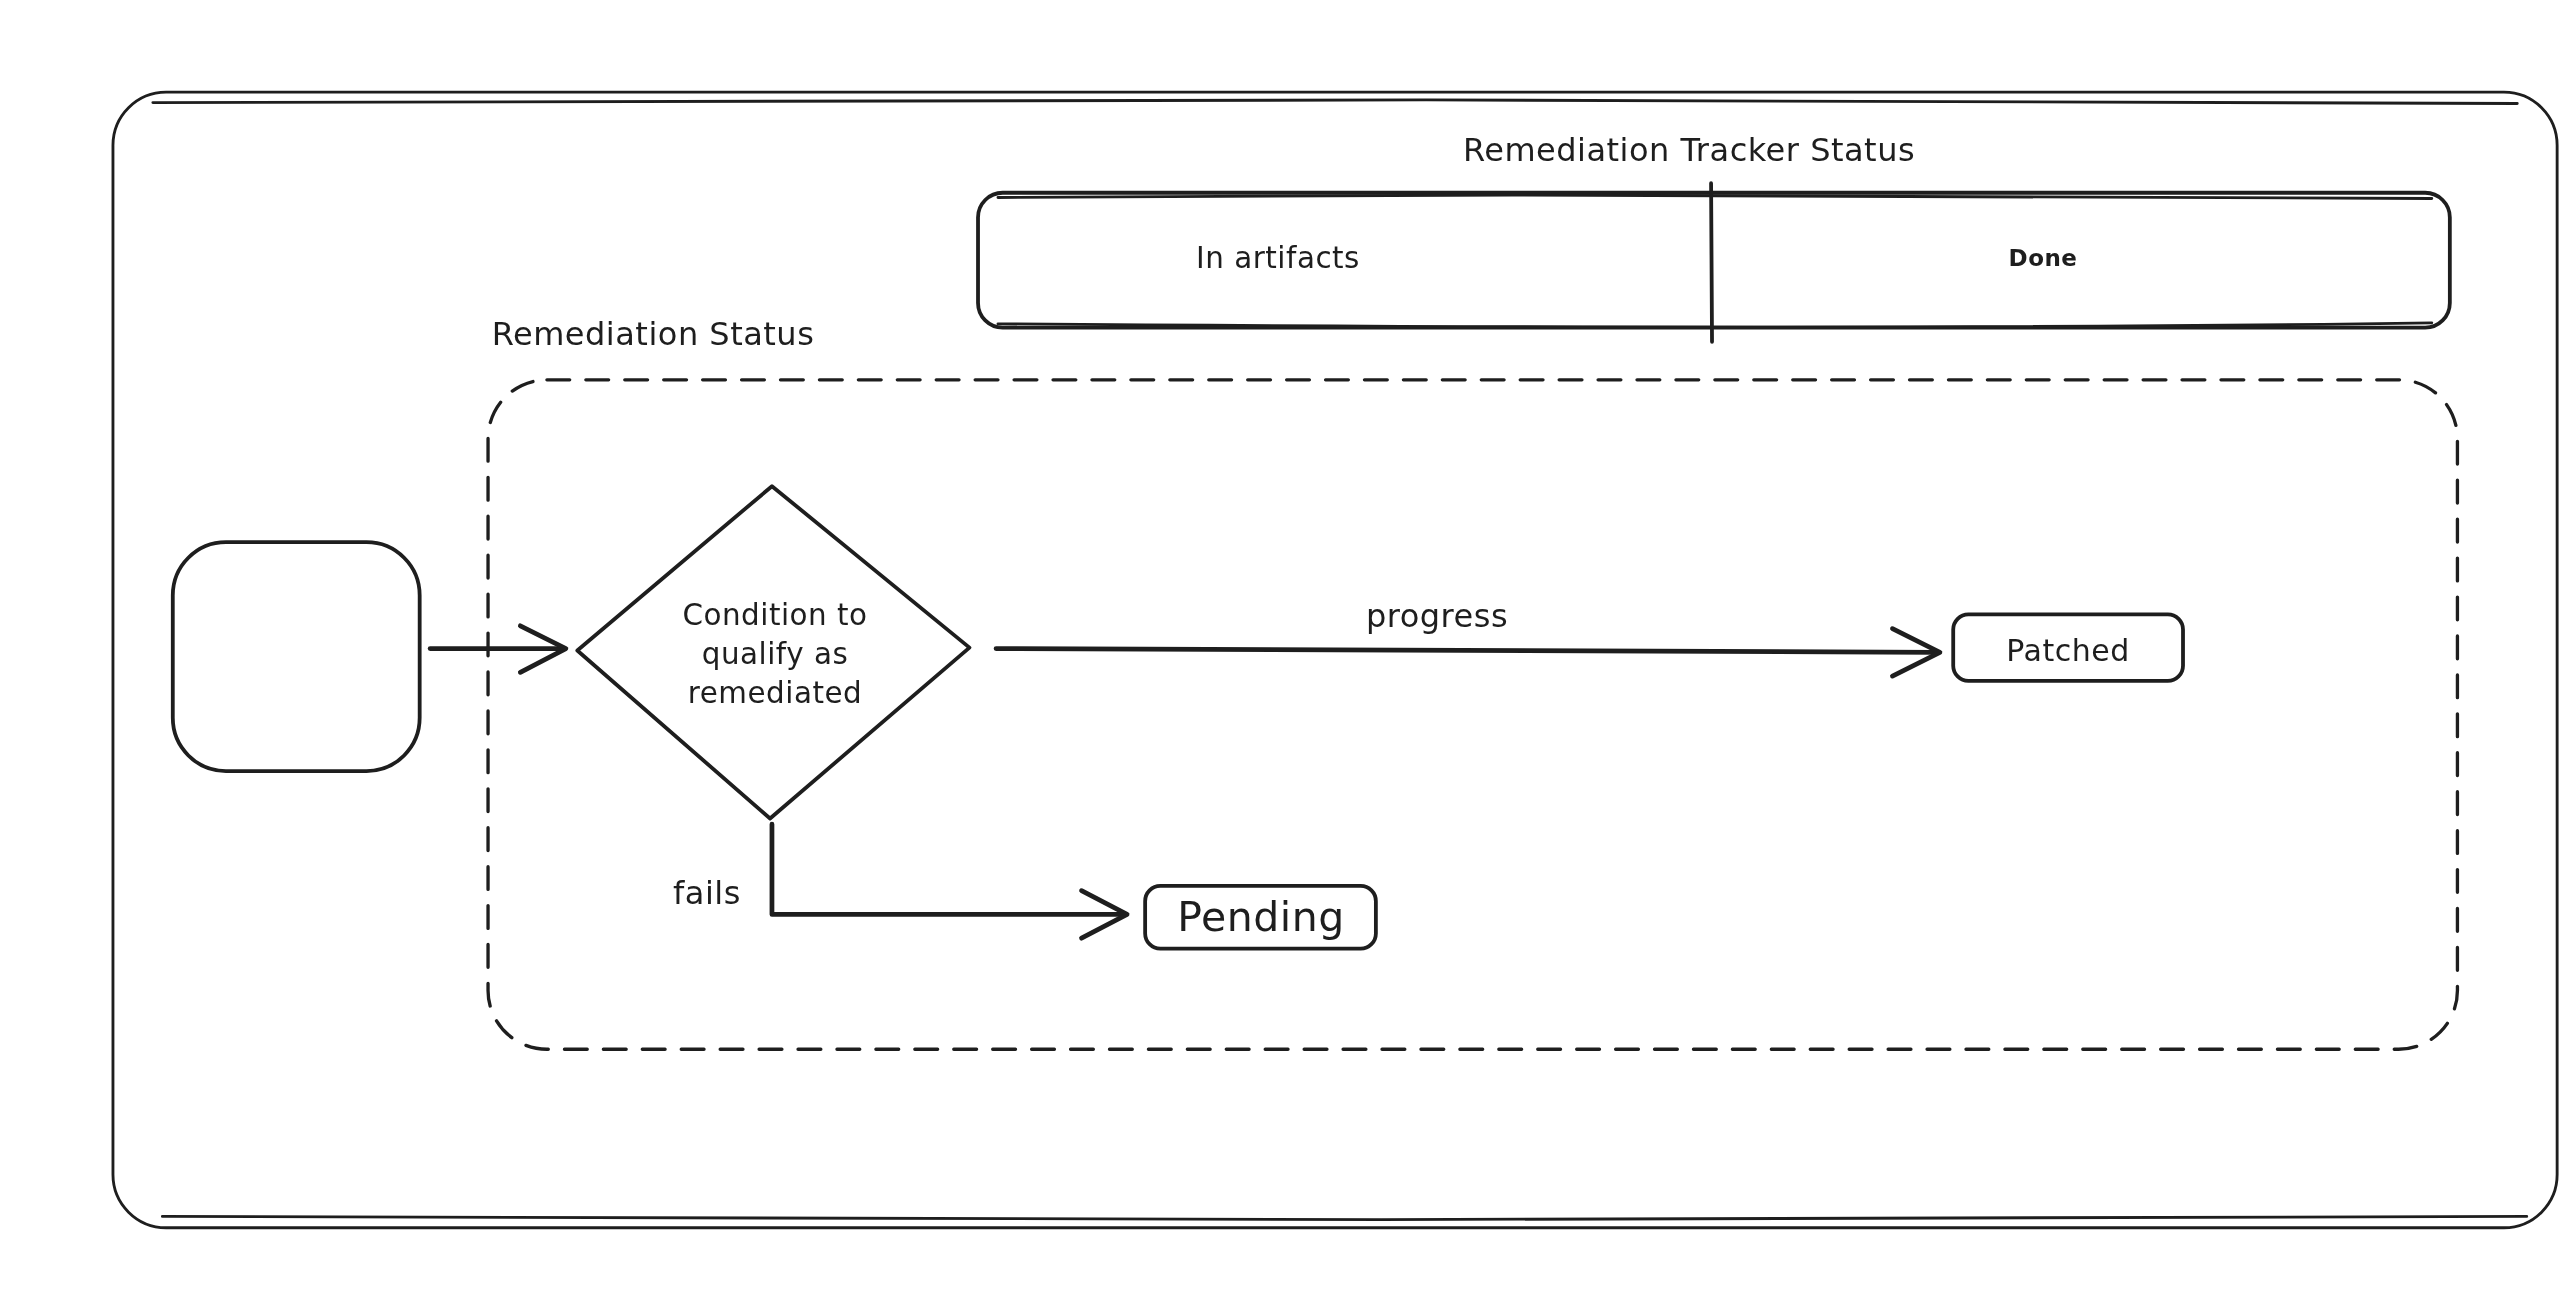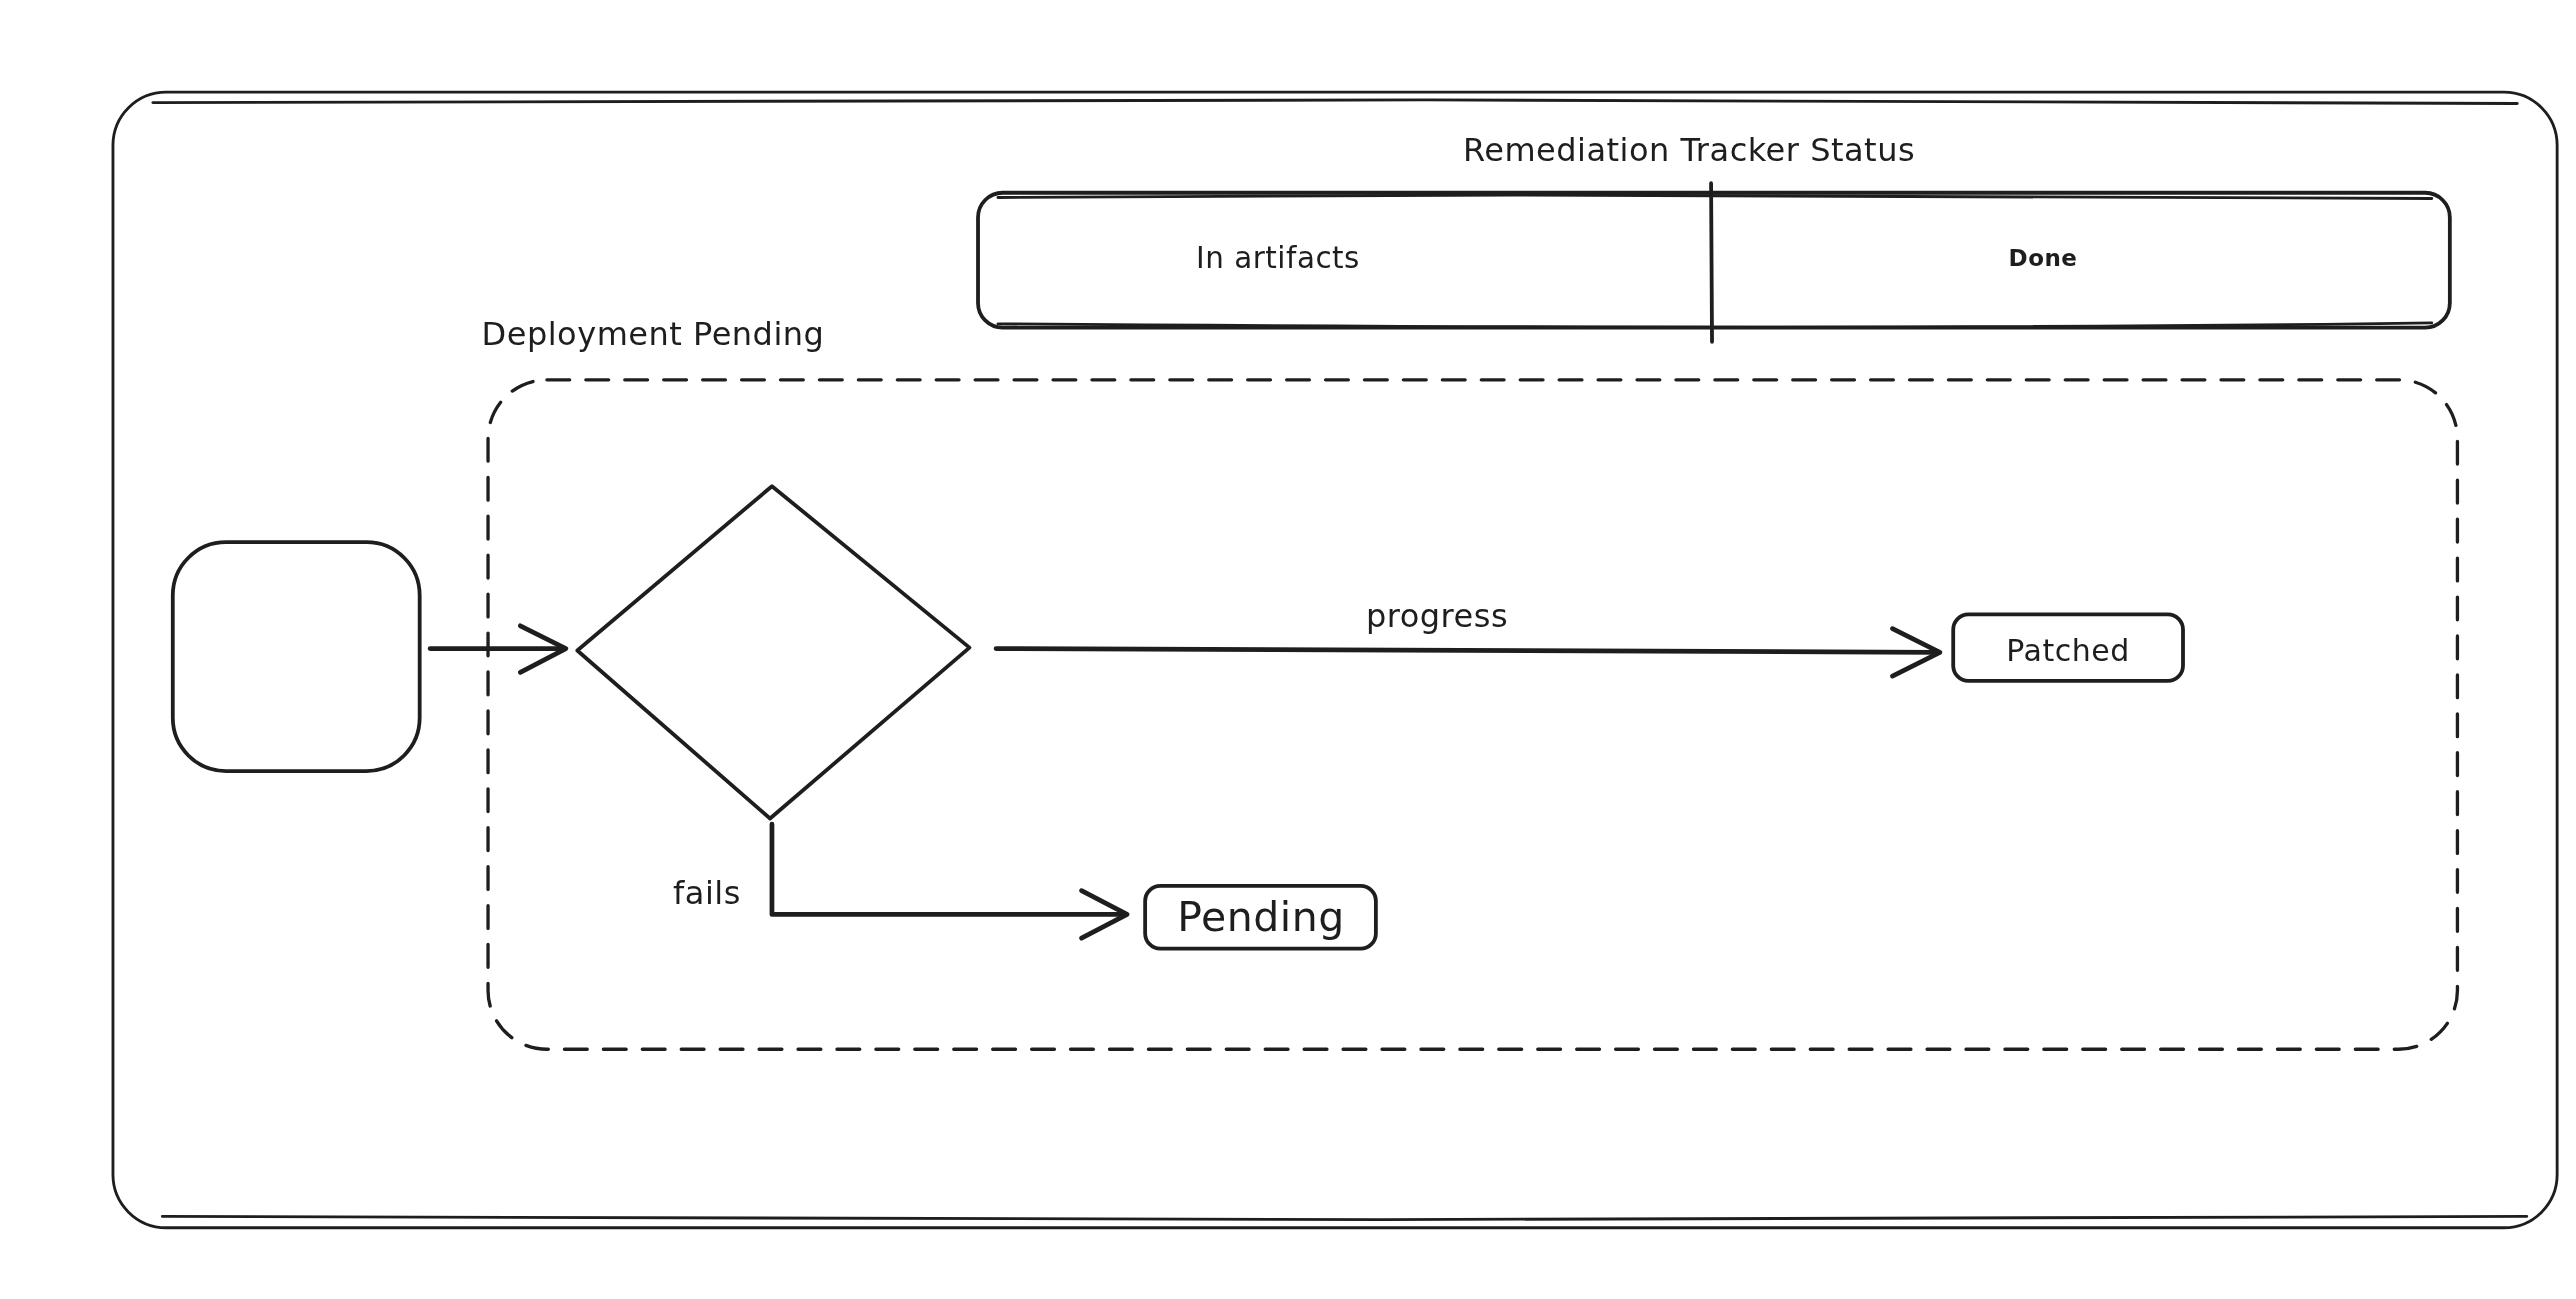--- a/index.html
+++ b/index.html
@@ -90,23 +90,26 @@
     <polyline points="762,868 762,963 1132,963" class="stroke w5"></polyline>
     <polyline points="1088,938 1136,963 1088,988" class="stroke w5"></polyline>
   </svg>
 
   <div class="lbl lbl-title">Remediation Tracker Status</div>
 
   <div class="lbl lbl-inprogress">In artifacts</div>
 
   <div class="lbl lbl-done">Done</div>
 
-  <div class="lbl lbl-deployment">Deployment Pending</div>
+  <div class="lbl lbl-deployment">Remediation Status</div>
 
 
+  <div class="lbl lbl-condition">Condition to
+qualify as
+remediated</div>
 
   <div class="lbl lbl-succeeds">progress</div>
 
   <div class="lbl lbl-patched">Patched</div>
 
   <div class="lbl lbl-fails">fails</div>
 
   <div class="lbl lbl-pending">Pending</div>
 
 </div>

